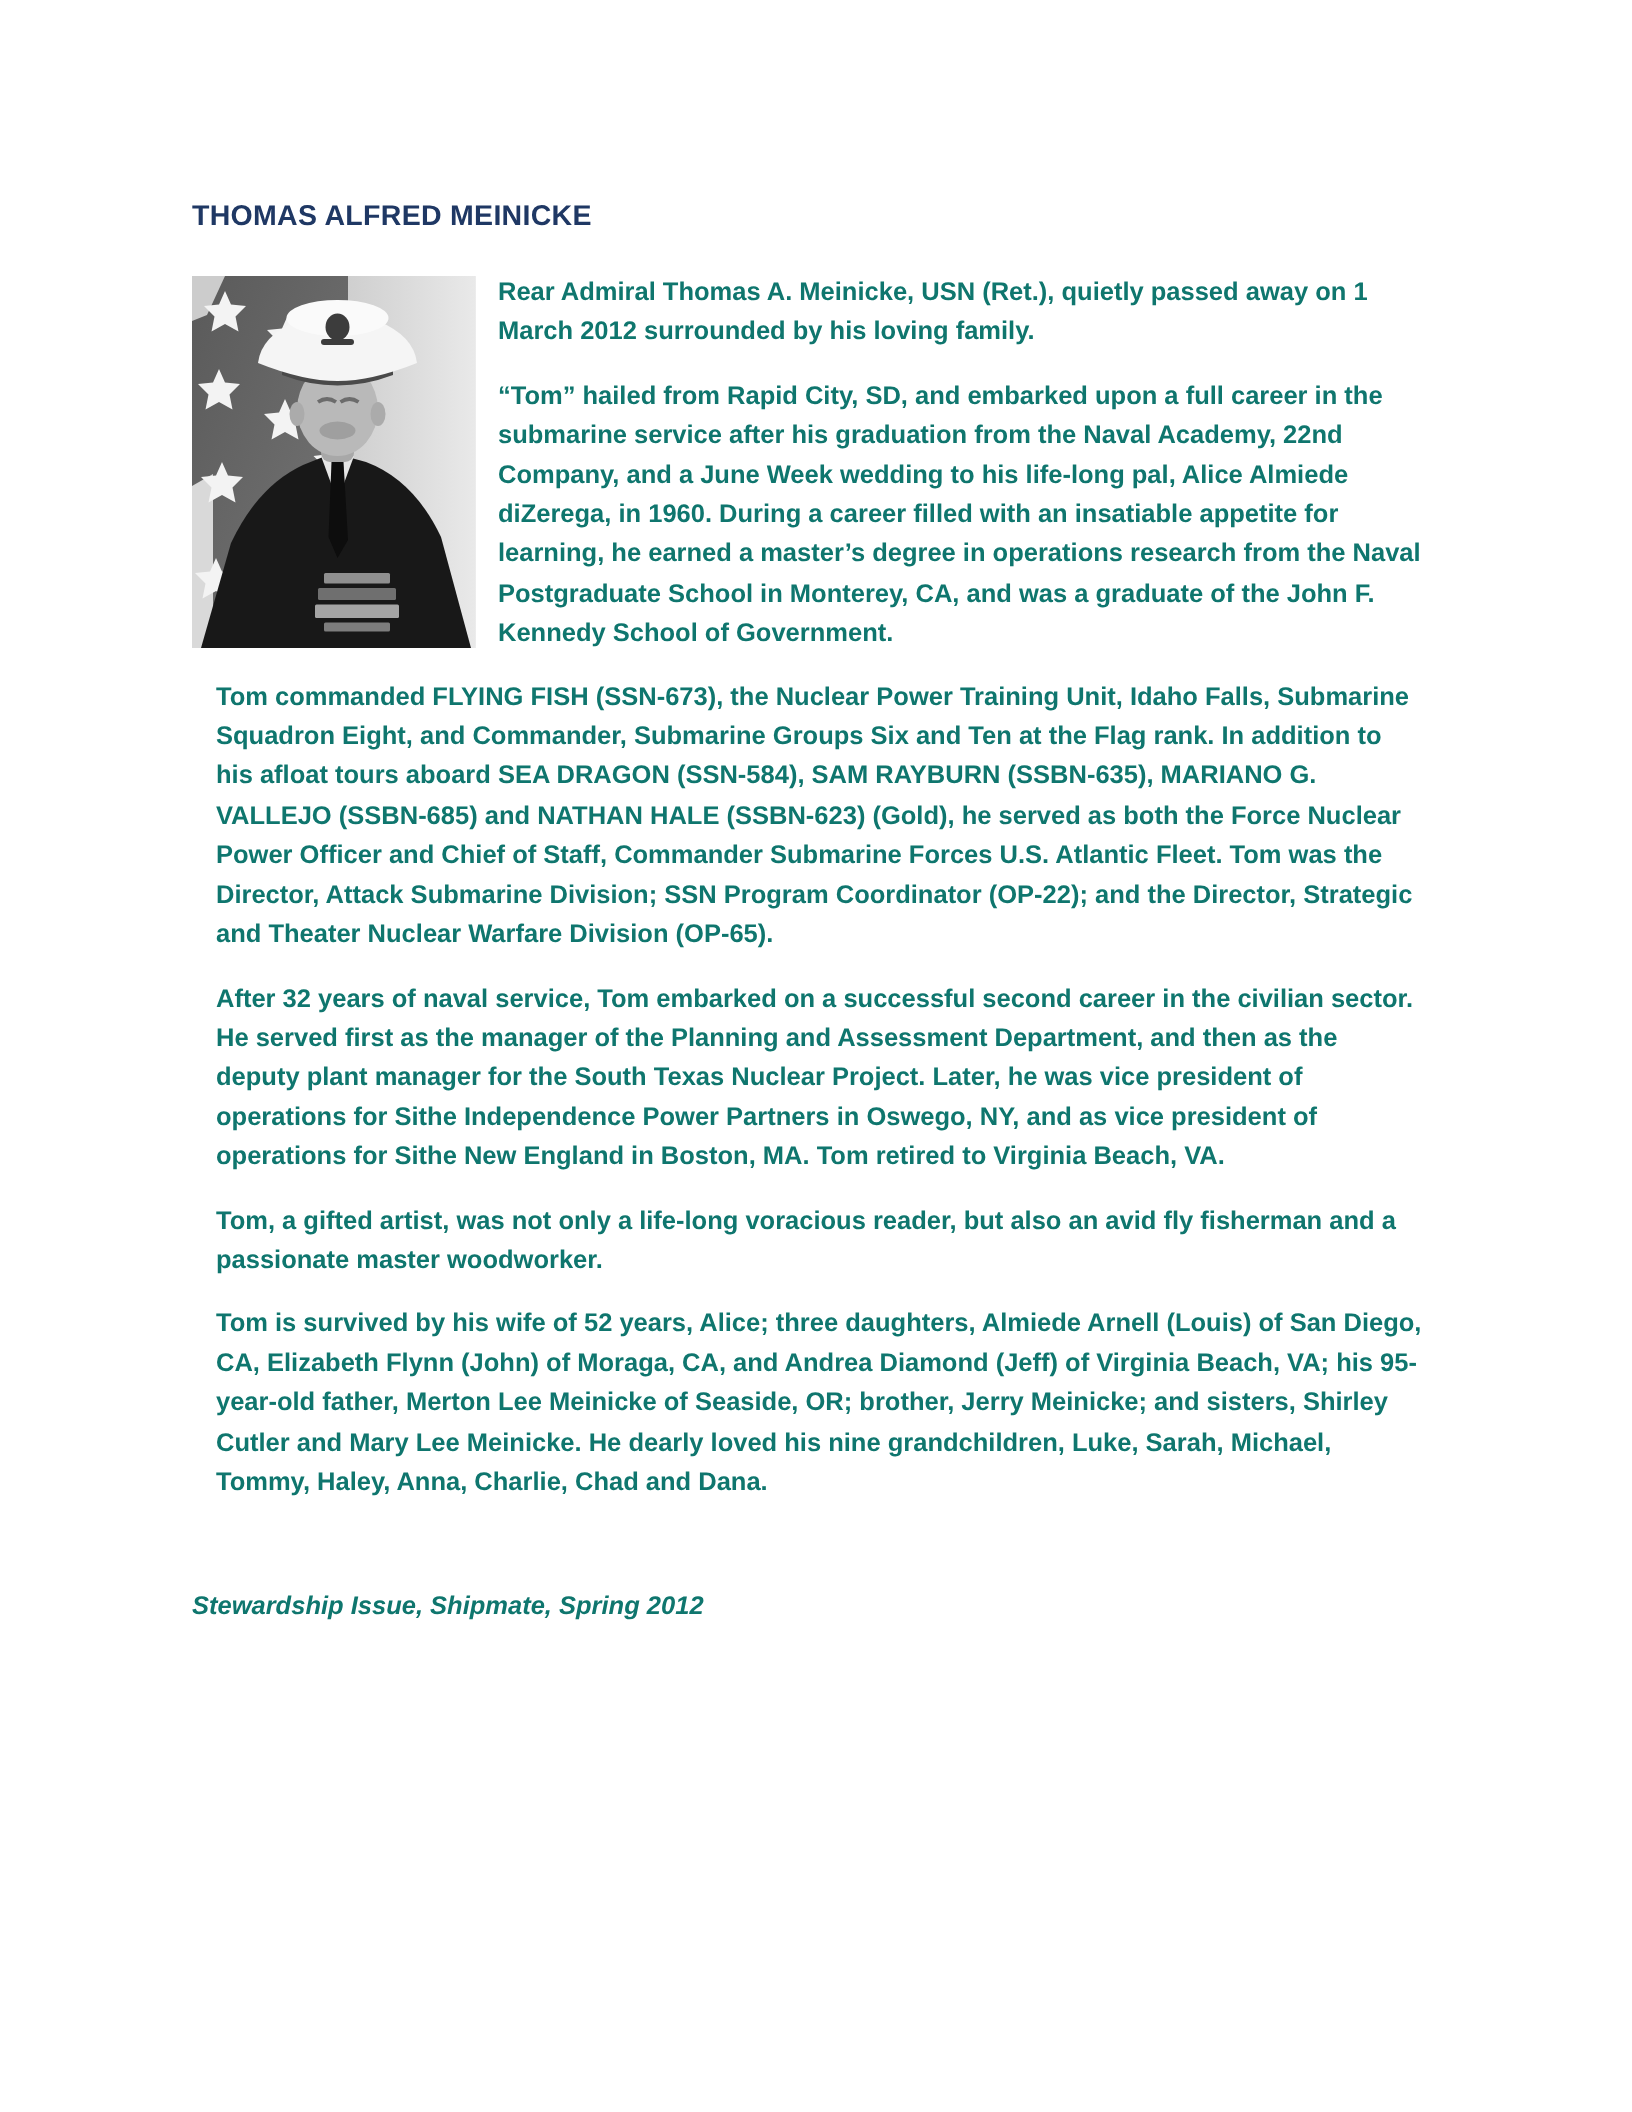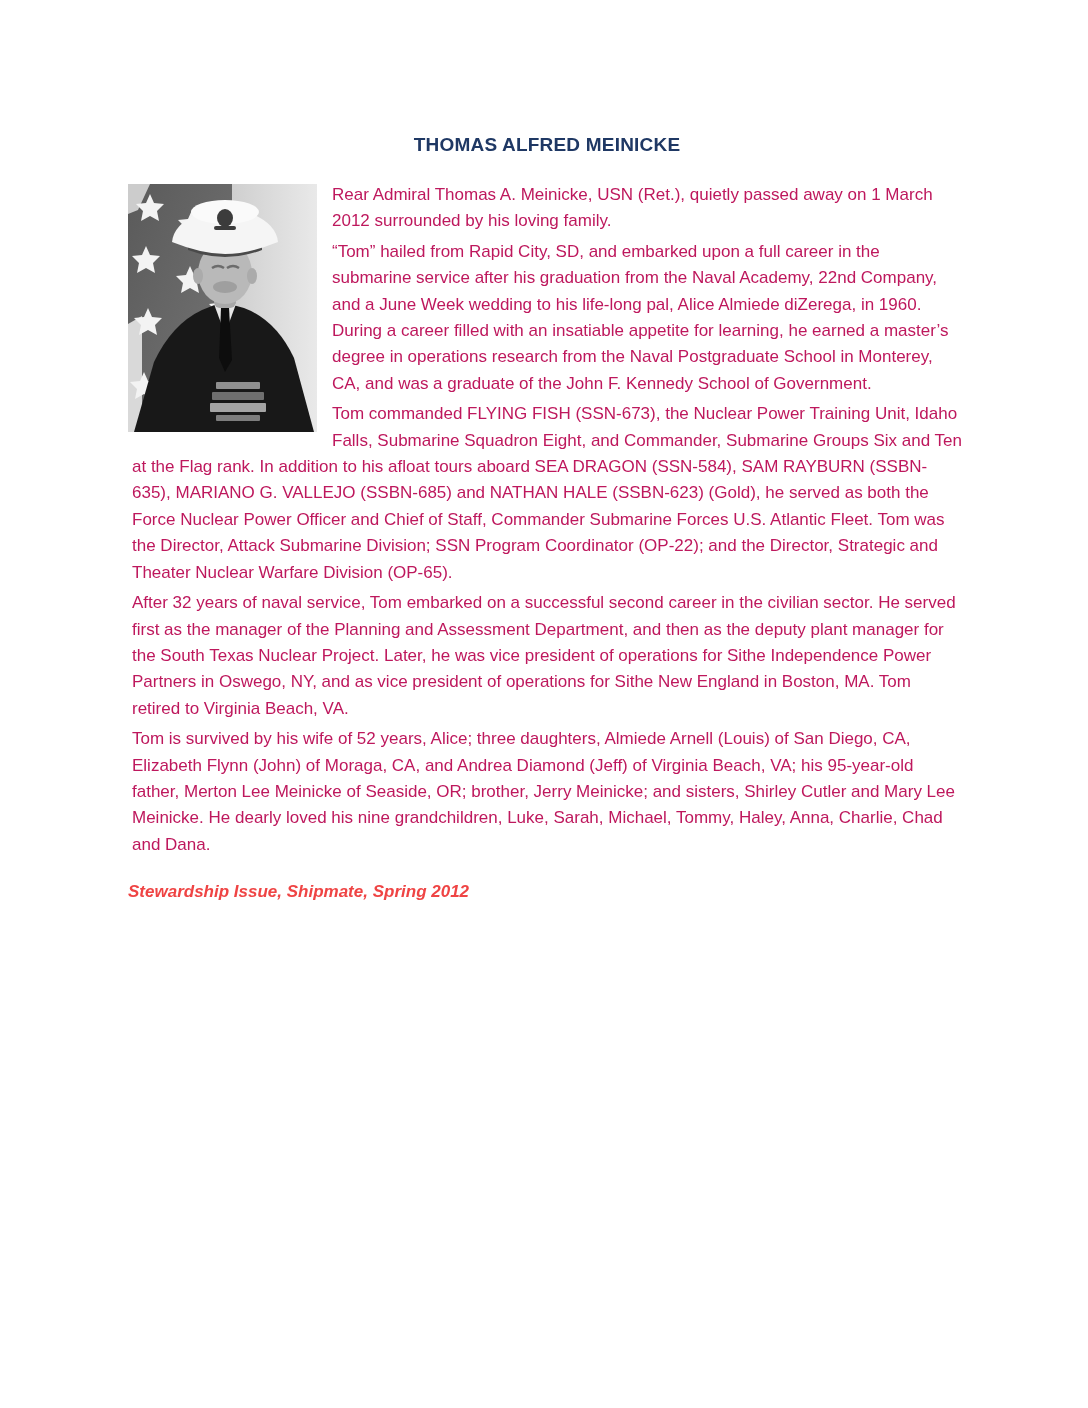--- a/index.html
+++ b/index.html
@@ -20,45 +20,44 @@
     top: 134px;
     width: 838px;
   }
   .doc-title {
     margin: 0 0 26px 0;
     font-size: 19px;
     font-weight: 700;
     letter-spacing: 0.2px;
     color: #1f3864;
     font-family: "Liberation Sans", sans-serif;
-    text-align: center;
   }
   .photo {
     float: left;
     width: 189px;
     height: 248px;
     margin: 2px 15px 4px 0;
     background: #dcdcdc;
     overflow: hidden;
   }
   .photo svg { display: block; }
   .obituary-text p {
-    margin: 4px;
+    margin: 16px;
     font-size: 17px;
     line-height: 26.4px;
-    font-weight: 400;
-    color: #be185d;
+    font-weight: 700;
+    color: #0f766e;
   }
   .footer-citation {
-    margin: 17px 0 0 0;
+    margin: 41px 0 0 0;
     font-size: 17px;
     line-height: 26.4px;
     font-weight: 700;
     font-style: italic;
-    color: #ef4444;
+    color: #0f766e;
   }
   .clear { clear: both; }
 </style>
 </head>
 <body>
 
 <div class="page">
 
   <h1 class="doc-title">THOMAS ALFRED MEINICKE</h1>
 
@@ -136,20 +135,21 @@
           </g>
         </g>
       </svg>
     </div>
 
     <div class="obituary-text">
         <p>Rear Admiral Thomas A. Meinicke, USN (Ret.), quietly passed away on 1 March 2012 surrounded by his loving family.</p>
         <p>“Tom” hailed from Rapid City, SD, and embarked upon a full career in the submarine service after his graduation from the Naval Academy, 22nd Company, and a June Week wedding to his life-long pal, Alice Almiede diZerega, in 1960. During a career filled with an insatiable appetite for learning, he earned a master’s degree in operations research from the Naval Postgraduate School in Monterey, CA, and was a graduate of the John F. Kennedy School of Government.</p>
         <p>Tom commanded FLYING FISH (SSN-673), the Nuclear Power Training Unit, Idaho Falls, Submarine Squadron Eight, and Commander, Submarine Groups Six and Ten at the Flag rank. In addition to his afloat tours aboard SEA DRAGON (SSN-584), SAM RAYBURN (SSBN-635), MARIANO G. VALLEJO (SSBN-685) and NATHAN HALE (SSBN-623) (Gold), he served as both the Force Nuclear Power Officer and Chief of Staff, Commander Submarine Forces U.S. Atlantic Fleet. Tom was the Director, Attack Submarine Division; SSN Program Coordinator (OP-22); and the Director, Strategic and Theater Nuclear Warfare Division (OP-65).</p>
         <p>After 32 years of naval service, Tom embarked on a successful second career in the civilian sector. He served first as the manager of the Planning and Assessment Department, and then as the deputy plant manager for the South Texas Nuclear Project. Later, he was vice president of operations for Sithe Independence Power Partners in Oswego, NY, and as vice president of operations for Sithe New England in Boston, MA. Tom retired to Virginia Beach, VA.</p>
+        <p>Tom, a gifted artist, was not only a life-long voracious reader, but also an avid fly fisherman and a passionate master woodworker.</p>
         <p>Tom is survived by his wife of 52 years, Alice; three daughters, Almiede Arnell (Louis) of San Diego, CA, Elizabeth Flynn (John) of Moraga, CA, and Andrea Diamond (Jeff) of Virginia Beach, VA; his 95-year-old father, Merton Lee Meinicke of Seaside, OR; brother, Jerry Meinicke; and sisters, Shirley Cutler and Mary Lee Meinicke. He dearly loved his nine grandchildren, Luke, Sarah, Michael, Tommy, Haley, Anna, Charlie, Chad and Dana.</p>
       </div>
 
     <div class="clear"></div>
 
     <p class="footer-citation">Stewardship Issue, Shipmate, Spring 2012</p>
   </div>
 </div>
 
 </body></html>

